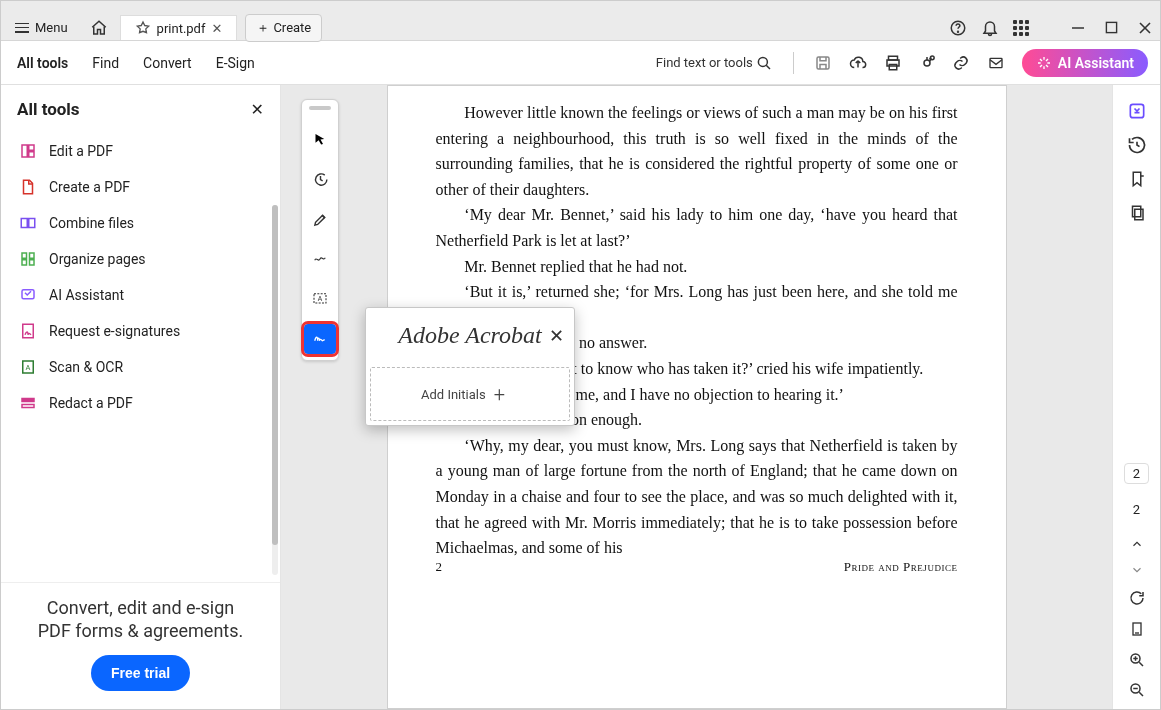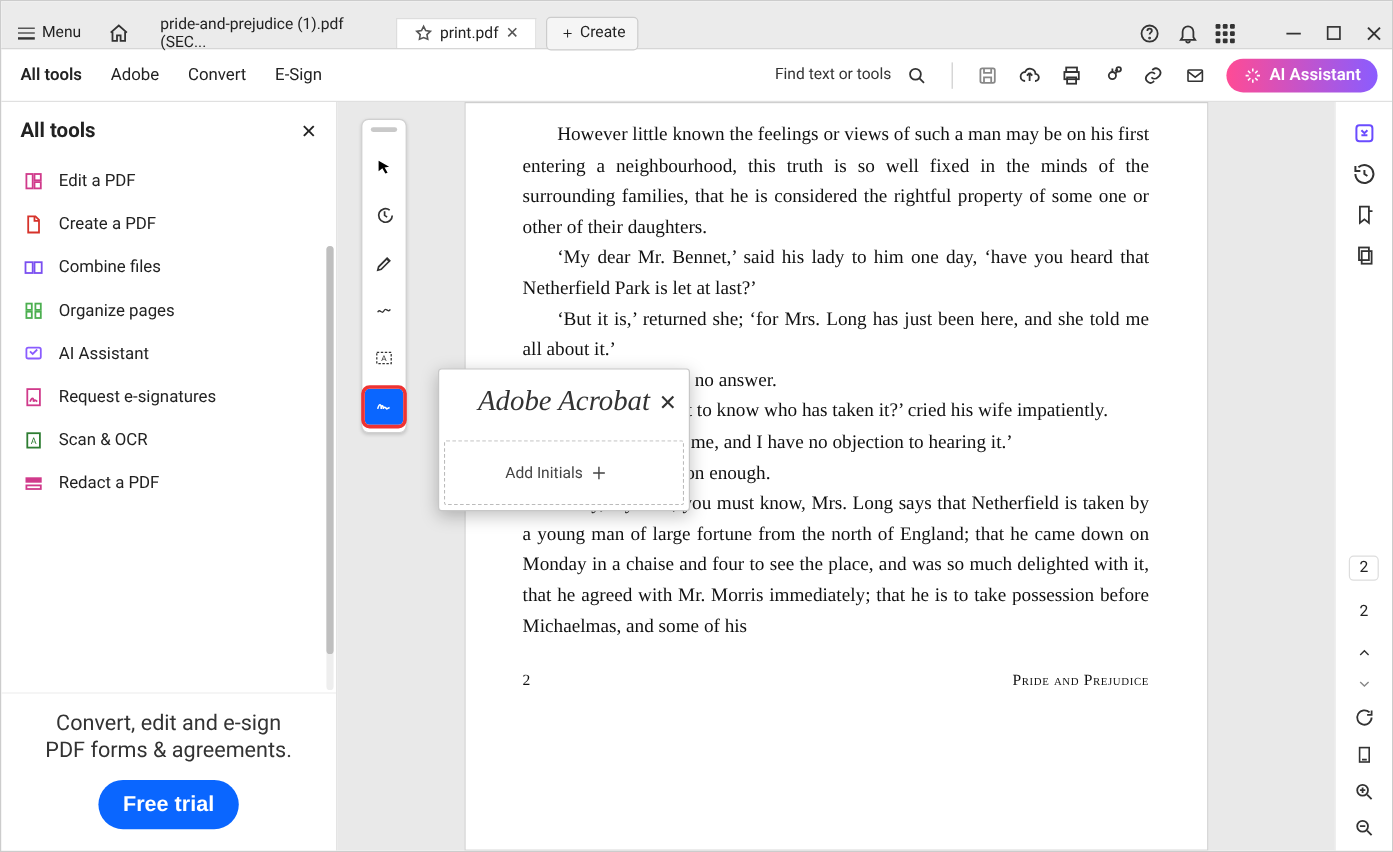--- a/index.html
+++ b/index.html
@@ -51,21 +51,21 @@
   .win-controls { display:flex; gap:20px; margin-left:14px; }
   
   .toolbar {
     height: 44px; display:flex; align-items:center;
     border-bottom:1px solid #e0e0e0;
     padding: 0 12px 0 16px;
   }
   .tool-left { display:flex; gap:24px; }
   .tool-left .item { font-size:14px; color:#222; cursor:pointer; }
   .tool-right { margin-left:auto; display:flex; align-items:center; gap:16px; }
-  .find { display:flex; align-items:center; gap:12px; font-size:13px; color:#333; cursor:text; }
+  .find { display:flex; align-items:center; gap:2px; font-size:13px; color:#333; cursor:text; }
   .vdiv { width:1px; height:22px; background:#ccc; margin:0 4px; }
   .ai-btn {
     display:flex; align-items:center; gap:6px;
     background: linear-gradient(90deg, #ff4b95 0%, #8a5cff 100%);
     color:#fff; font-weight:600; font-size:14px;
     padding:6px 14px; border-radius:999px; cursor:pointer;
   }
   
   .main { display:flex; height:calc(100% - 40px - 44px); position:relative;}
   
@@ -73,21 +73,21 @@
   .left-header { display:flex; align-items:center; justify-content:space-between; padding:14px 16px 8px;}
   .left-header h3 { margin:0; font-size:17px; font-weight:700; }
   .left-close { font-size:16px; cursor:pointer; }
   .tool-list { flex:1; overflow:auto; padding:6px 4px 6px 10px;}
   .tool-item { display:flex; align-items:center; gap:12px; padding:9px 8px; font-size:14px; cursor:pointer;}
   .scroll-track { width:6px; background:#eee; position:absolute; right:2px; top:120px; height:370px; border-radius:3px;}
   .scroll-thumb { background:#bfbfbf; border-radius:3px; width:100%; height:340px; }
   .left-panel { position:relative; }
   .left-footer { border-top:1px solid #eee; text-align:center; padding:12px 10px 18px; }
   .left-footer p { margin:2px 0; font-size:18px; color:#333; }
-  .free-trial { margin-top:12px; background:#0a66ff; color:#fff; border:none; border-radius:999px; padding:10px 20px; font-size:18px; font-weight:600; cursor:pointer;}
+  .free-trial { margin-top:12px; background:#0a66ff; color:#fff; border:none; border-radius:999px; padding:10px 20px; font-size:14px; font-weight:600; cursor:pointer;}
   
   .doc-viewport { flex:1; background:#e9e9e9; display:flex; align-items:stretch; position:relative; overflow:hidden;}
   .float-tools {
     position:absolute; left:20px; top:14px;
     width:38px; background:#fff; border:1px solid #d0d0d0; border-radius:6px;
     display:flex; flex-direction:column; align-items:center; padding:4px 0 6px; gap:10px;
     box-shadow:0 1px 3px rgba(0,0,0,.15);
   }
   .ft-grip { width:22px; height:4px; border-radius:2px; background:#c9c9c9; margin:2px 0 4px;}
   .ft-item { width:32px; height:30px; display:flex; align-items:center; justify-content:center; cursor:pointer; color:#222;}
@@ -147,23 +147,20 @@
       </div>
     <span>Menu</span>
   </div>
   <div class="home-icon icn">
     <svg width="18" height="18" viewBox="0 0 24 24" fill="none" stroke="currentColor" stroke-width="2">
         <path d="M3 11 12 3l9 8"></path>
         <path d="M5 10v10h5v-6h4v6h5V10"></path>
       </svg>
   </div>
   <div class="tabs">
-    <div class="tab inactive">
-      <span>pride-and-prejudice (1).pdf (SEC...</span>
-    </div>
     <div class="tab active">
       <svg width="16" height="16" viewBox="0 0 24 24" fill="none" stroke="#555" stroke-width="2">
           <path d="M12 3l2.6 5.3 5.9.9-4.3 4.1 1 5.8L12 16.9 6.8 19.1l1-5.8L3.5 9.2l5.9-.9L12 3z"></path>
         </svg>
       <span>print.pdf</span>
       <span class="tab-close">✕</span>
     </div>
   </div>
   <div class="create-btn">
     <span>＋</span>
@@ -214,21 +211,21 @@
             <line x1="12" y1="2" x2="2" y2="12" stroke="#333" stroke-width="1.6"></line>
           </svg>
         </span>
     </div>
   </div>
 </div>
 
 <div class="toolbar">
   <div class="tool-left">
     <div class="item" style="font-weight:600">All tools</div>
-    <div class="item">Adobe</div>
+    <div class="item">Find</div>
     <div class="item">Convert</div>
     <div class="item">E-Sign</div>
   </div>
   <div class="tool-right">
     <div class="find">
       <span>Find text or tools</span>
       <svg width="18" height="18" viewBox="0 0 24 24" fill="none" stroke="#333" stroke-width="2">
           <circle cx="10.5" cy="10.5" r="6"></circle>
           <line x1="20" y1="20" x2="15" y2="15"></line>
         </svg>
@@ -424,20 +421,21 @@
         <div class="add-initials">
           <span>Add Initials</span>
           <span class="plus">+</span>
         </div>
       </div>
     </div>
 
     <div class="page">
       <p class="indent">    However little known the feelings or views of such a man may be on his first entering a neighbourhood, this truth is so well fixed in the minds of the surrounding families, that he is considered the rightful property of some one or other of their daughters.</p>
       <p class="indent">‘My dear Mr. Bennet,’ said his lady to him one day, ‘have you heard that Netherfield Park is let at last?’</p>
+      <p class="indent">Mr. Bennet replied that he had not.</p>
       <p class="indent">‘But it is,’ returned she; ‘for Mrs. Long has just been here, and she told me all about it.’</p>
       <p class="indent">Mr. Bennet made no answer.</p>
       <p class="indent">‘Do you not want to know who has taken it?’ cried his wife impatiently.</p>
       <p class="indent">‘You want to tell me, and I have no objection to hearing it.’</p>
       <p class="indent">This was invitation enough.</p>
       <p class="indent">‘Why, my dear, you must know, Mrs. Long says that Netherfield is taken by a young man of large fortune from the north of England; that he came down on Monday in a chaise and four to see the place, and was so much delighted with it, that he agreed with Mr. Morris immediately; that he is to take possession before Michaelmas, and some of his</p>
       <div class="page-footer">
         <span>2</span>
         <span>Pride and Prejudice</span>
       </div>

